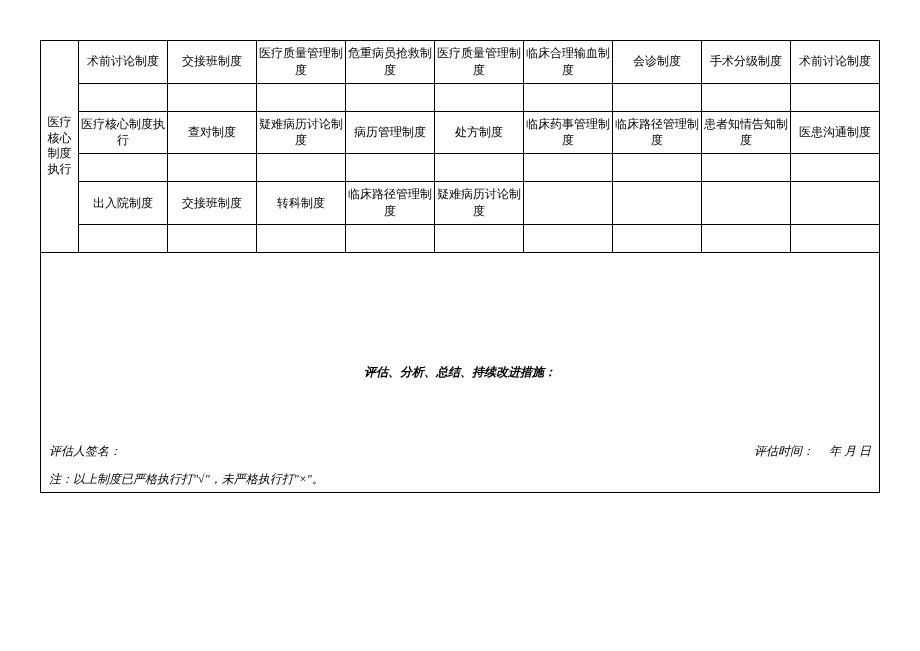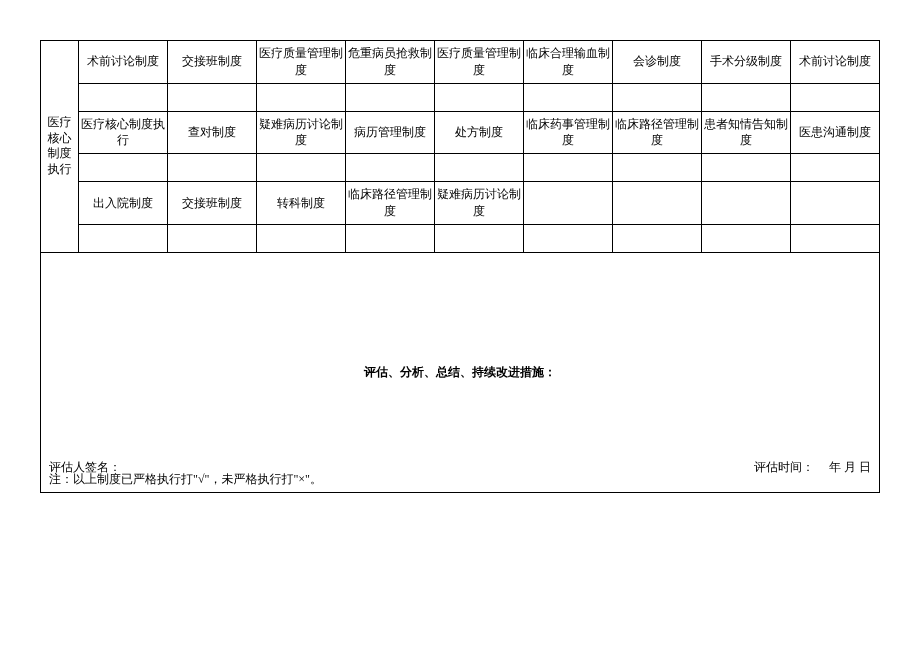--- a/index.html
+++ b/index.html
@@ -39,25 +39,26 @@
     }
     .label-row td { height: 38px; }
     .blank-row td { height: 28px; }
     .assessment-cell {
       text-align: left;
       vertical-align: top;
       padding: 6px 8px;
       height: 240px;
       position: relative;
       font-weight: bold;
+      font-style: italic;
     }
     .assessment-title { font-weight: bold; }
     .footer-line {
       position: absolute;
-      bottom: 16px;
+      bottom: 32px;
       left: 8px;
       right: 8px;
       font-weight: normal;
       display: flex;
       justify-content: space-between;
     }
     .footer-note {
       position: absolute;
       bottom: 4px;
       left: 8px;

